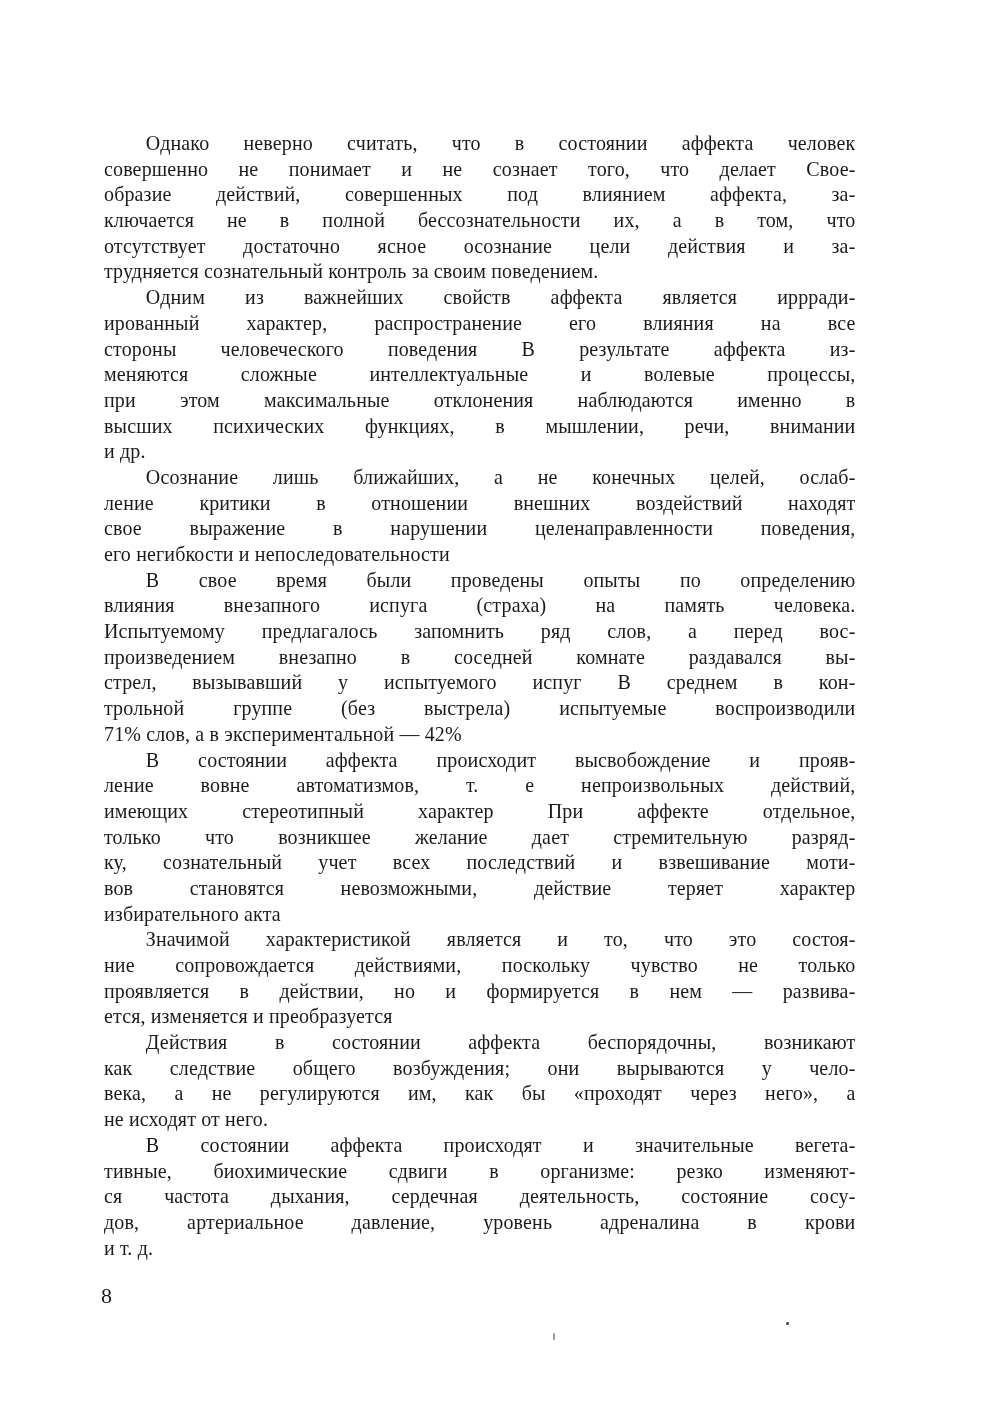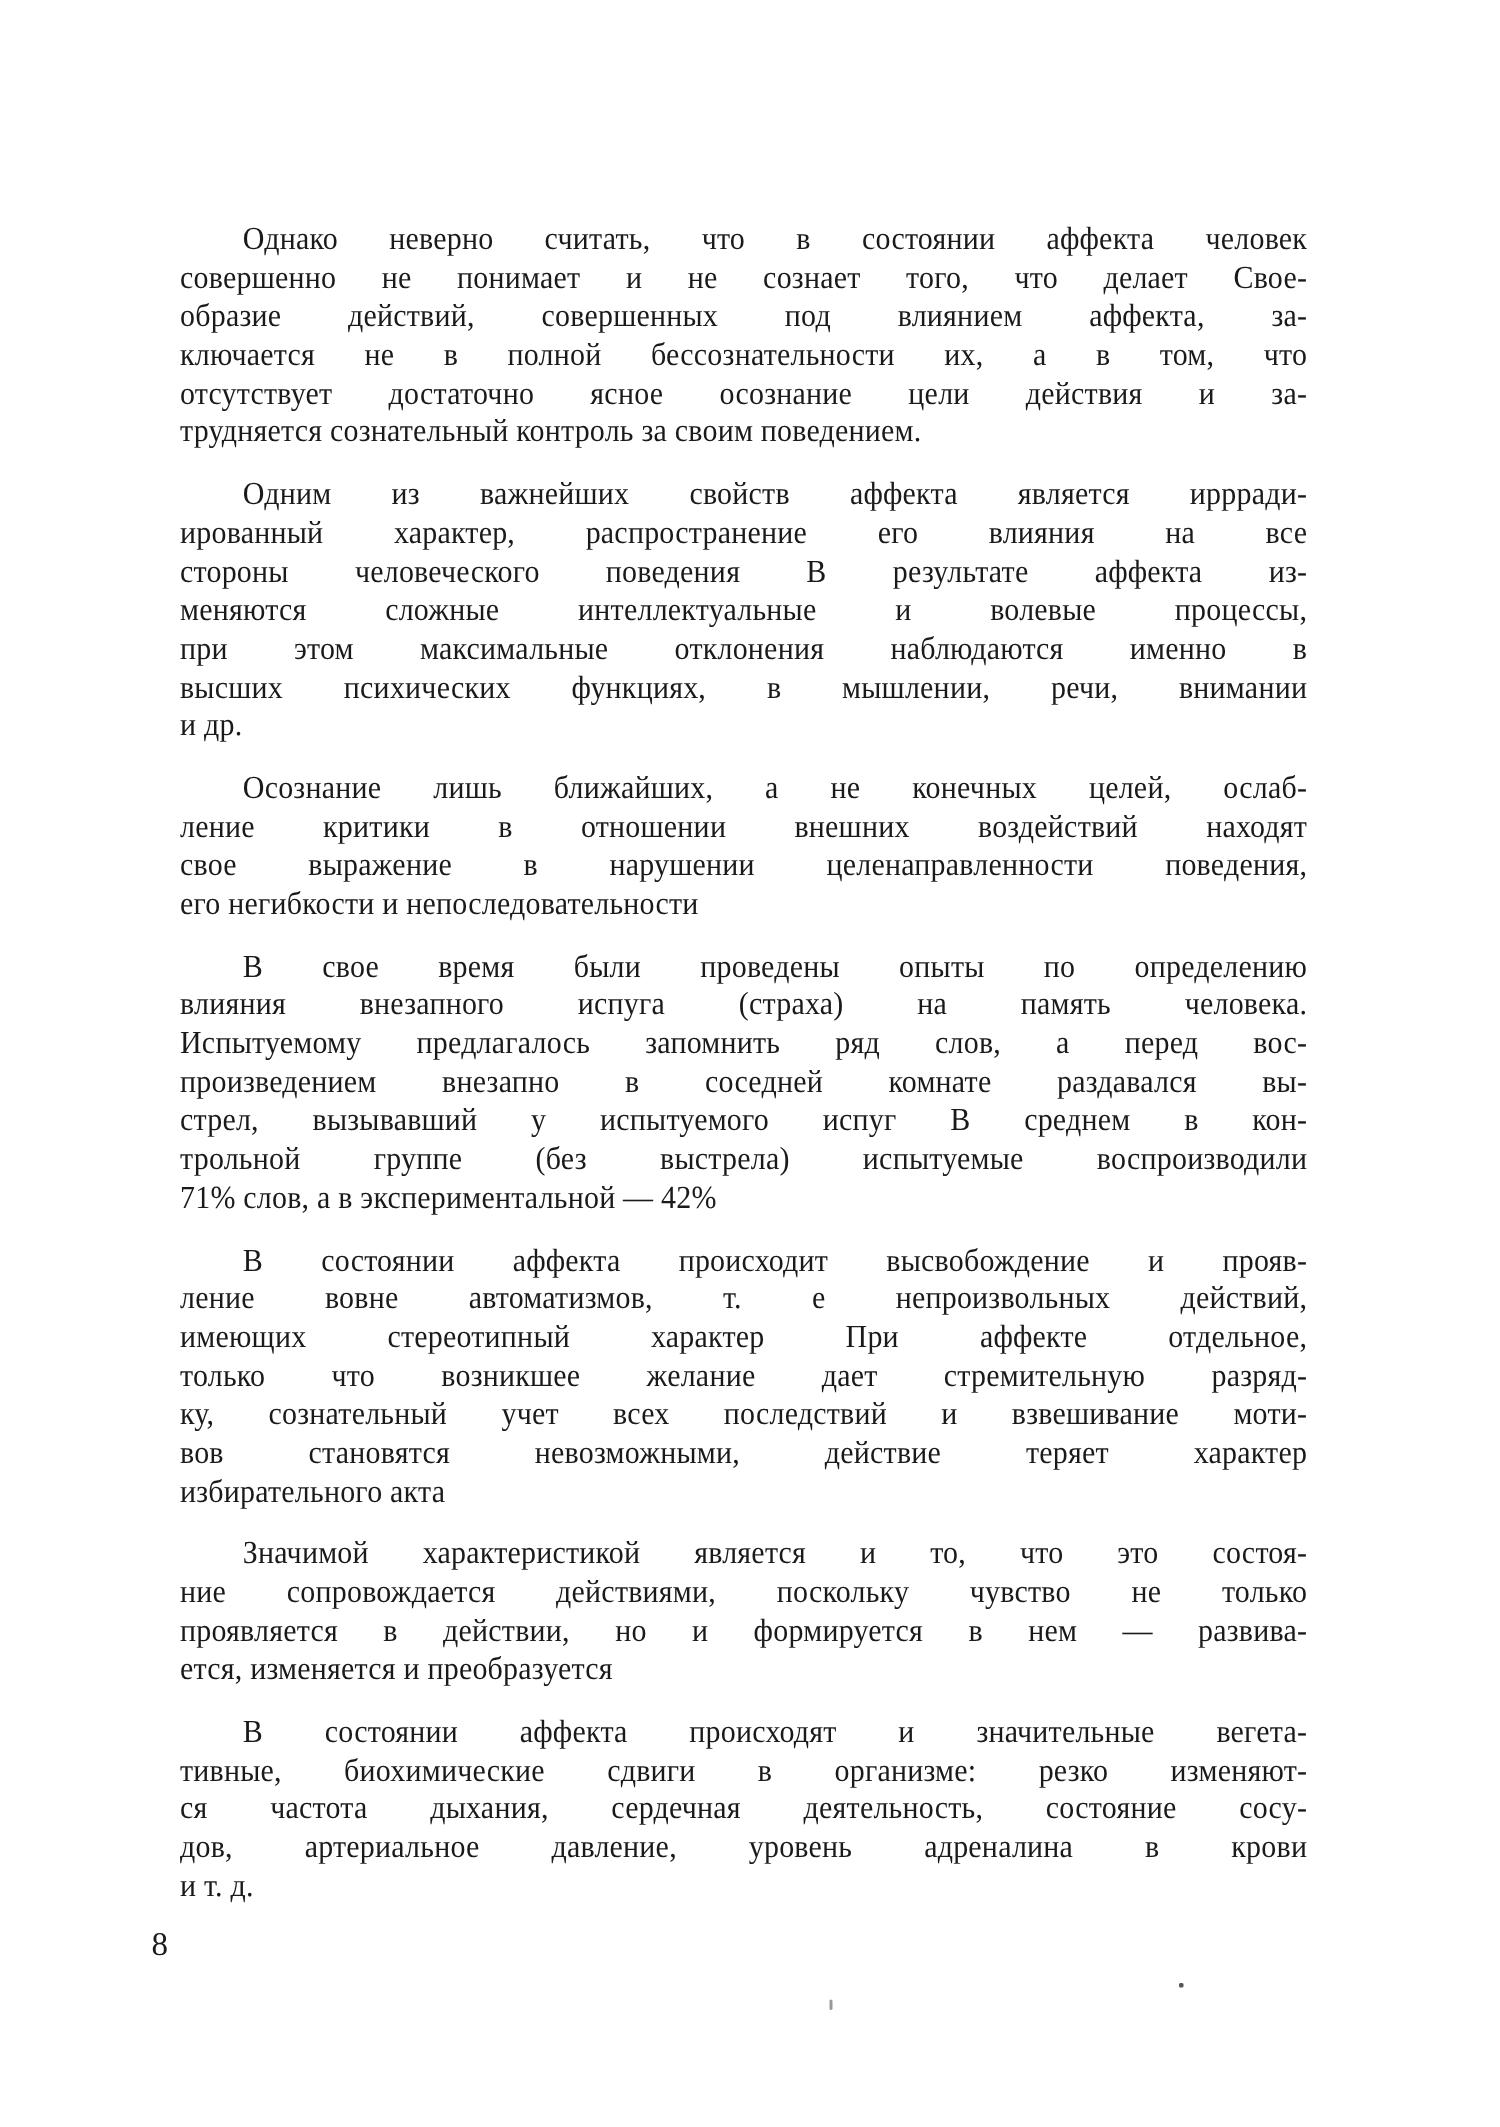--- a/index.html
+++ b/index.html
@@ -15,21 +15,21 @@
       font-family: "Liberation Serif", "DejaVu Serif", serif;
       color: #1a1a1a;
     }
     .page {
       position: absolute;
       left: 104px;
       top: 131px;
       width: 752px;
     }
     .para {
-      margin: 16px;
+      margin: 0;
     }
     .line {
       display: block;
       font-size: 21.5px;
       line-height: 25.7px;
       height: 25.7px;
       white-space: nowrap;
       text-align: justify;
       text-align-last: justify;
       letter-spacing: 0.15px;
@@ -104,20 +104,26 @@
     <span class="line">вов становятся невозможными, действие теряет характер</span>
     <span class="line last">избирательного акта</span>
   </div>
   <div class="para">
     <span class="line first">Значимой характеристикой является и то, что это состоя-</span>
     <span class="line">ние сопровождается действиями, поскольку чувство не только</span>
     <span class="line">проявляется в действии, но и формируется в нем — развива-</span>
     <span class="line last">ется, изменяется и преобразуется</span>
   </div>
   <div class="para">
+    <span class="line first">Действия в состоянии аффекта беспорядочны, возникают</span>
+    <span class="line">как следствие общего возбуждения; они вырываются у чело-</span>
+    <span class="line">века, а не регулируются им, как бы «проходят через него», а</span>
+    <span class="line last">не исходят от него.</span>
+  </div>
+  <div class="para">
     <span class="line first">В состоянии аффекта происходят и значительные вегета-</span>
     <span class="line">тивные, биохимические сдвиги в организме: резко изменяют-</span>
     <span class="line">ся частота дыхания, сердечная деятельность, состояние сосу-</span>
     <span class="line">дов, артериальное давление, уровень адреналина в крови</span>
     <span class="line last">и т. д.</span>
   </div>
 </div>
 
 <div class="page-number">8</div>
 

